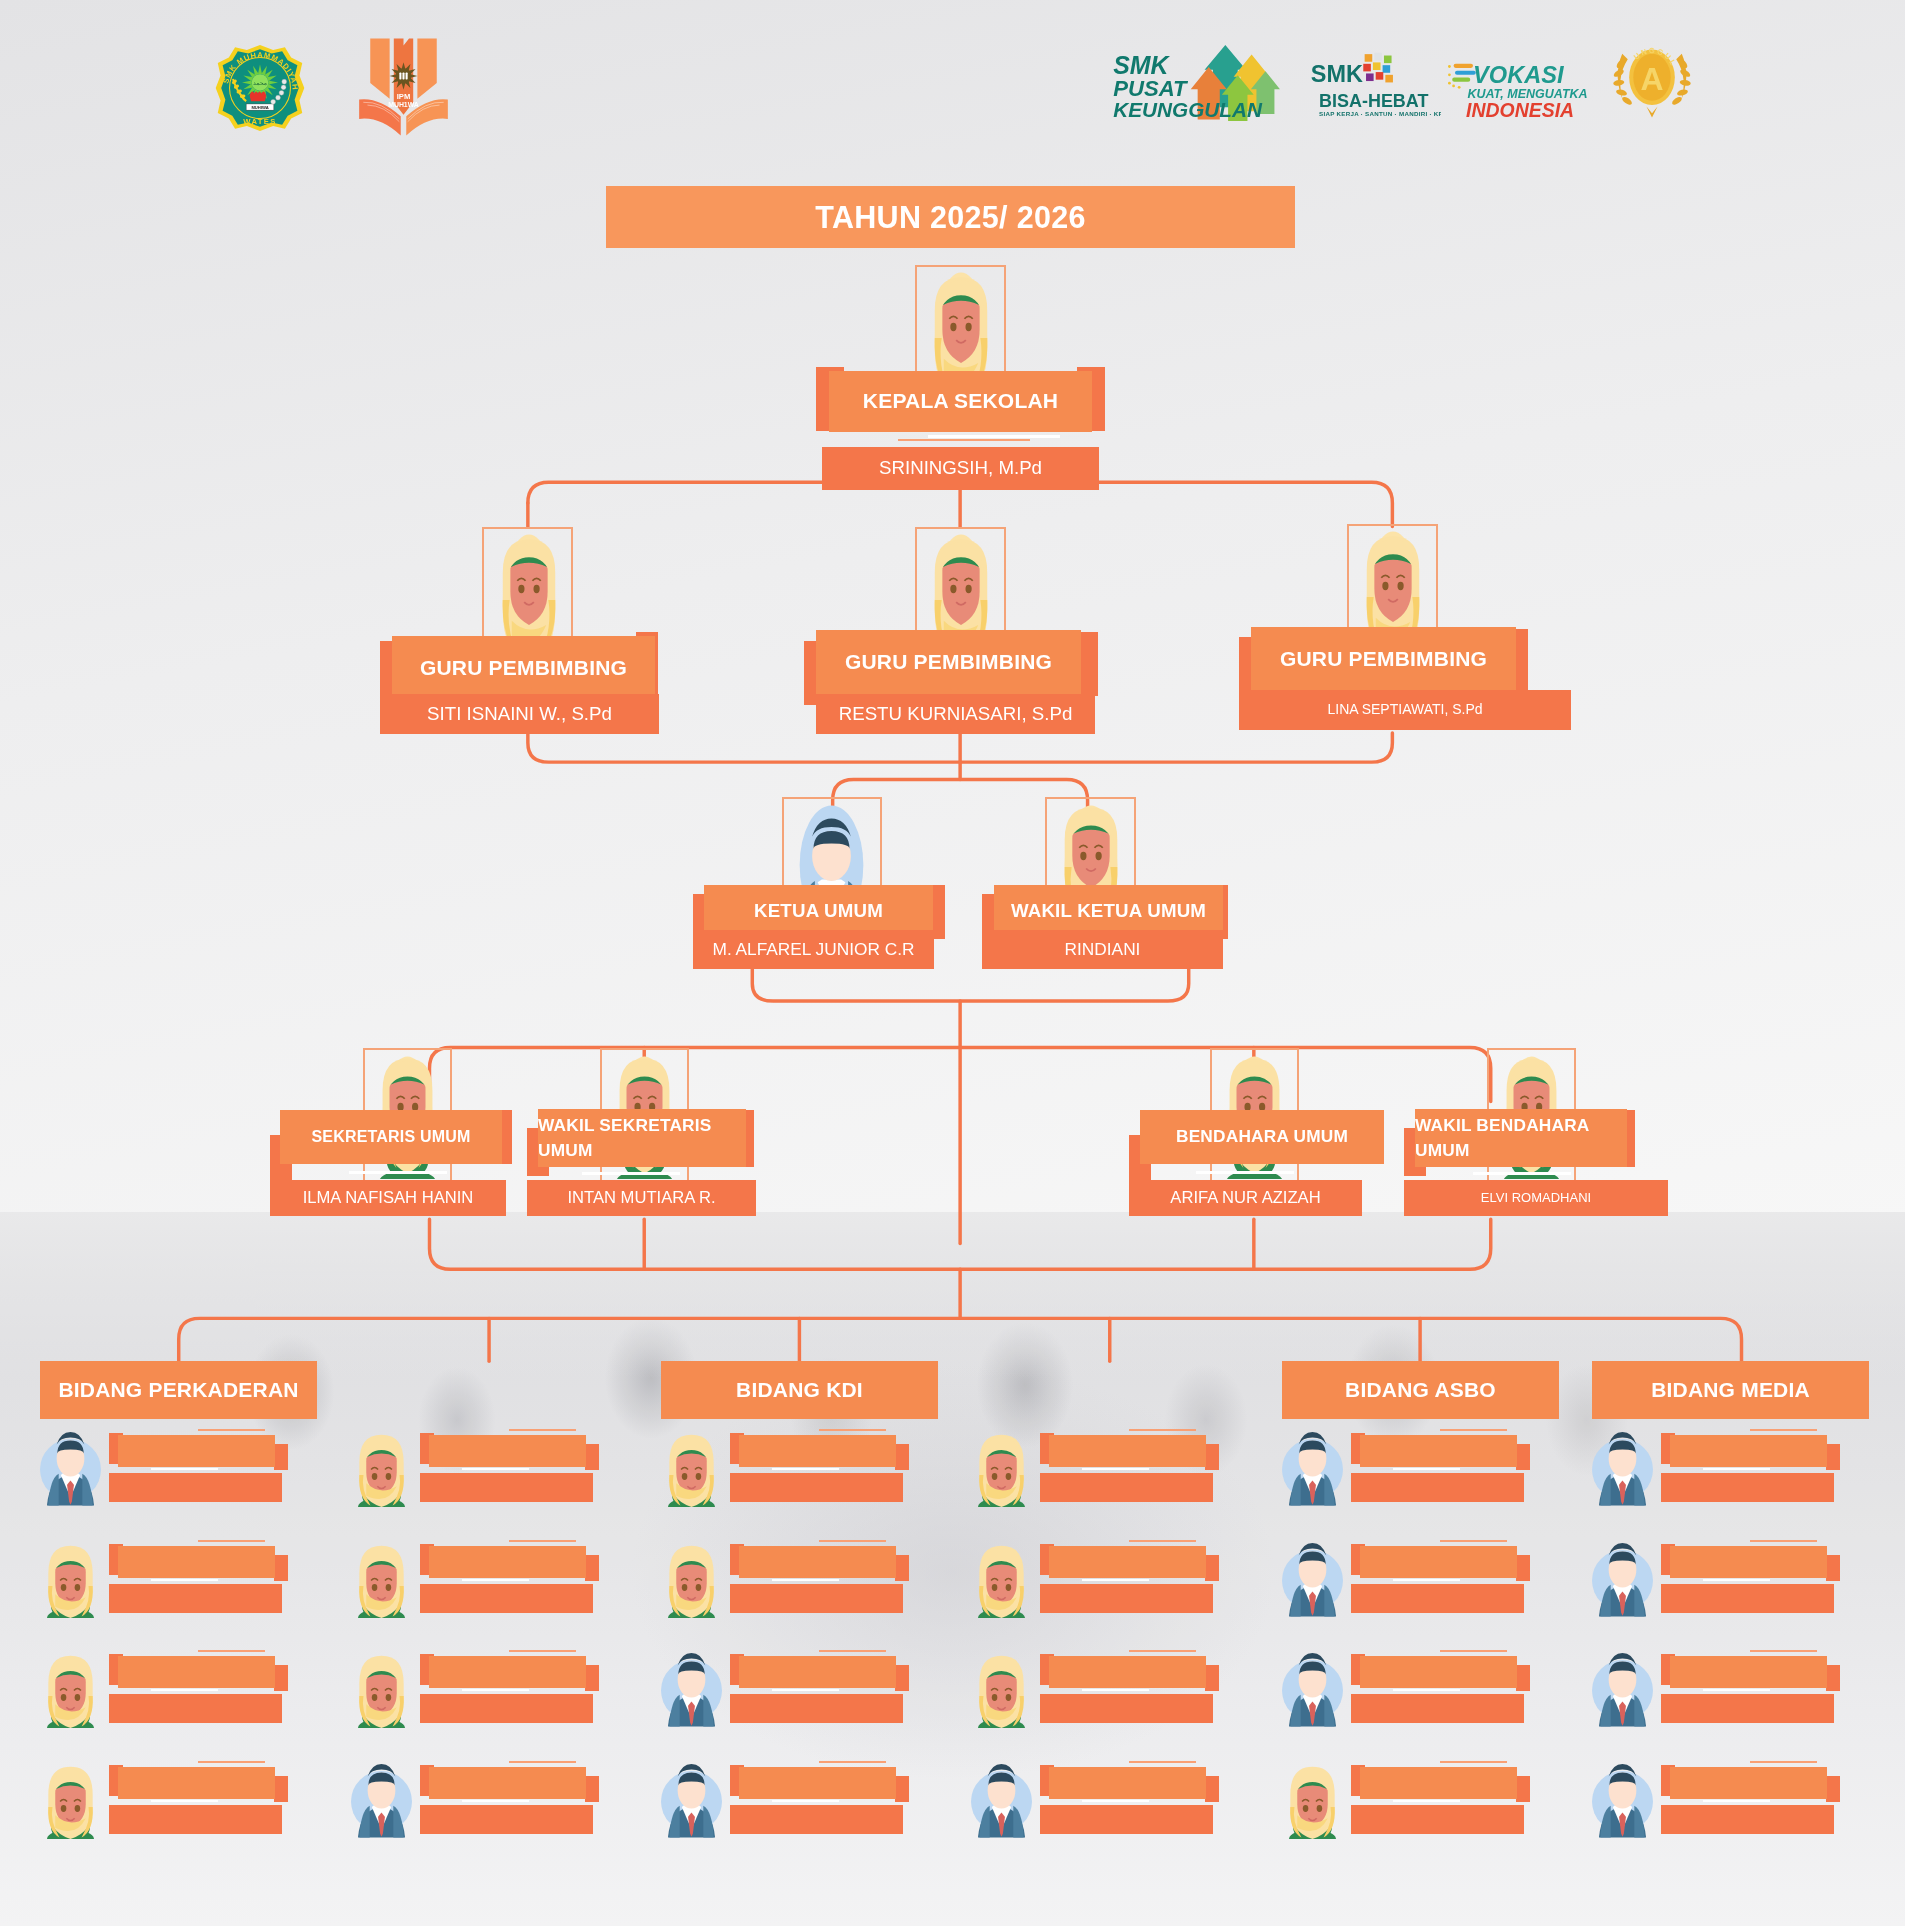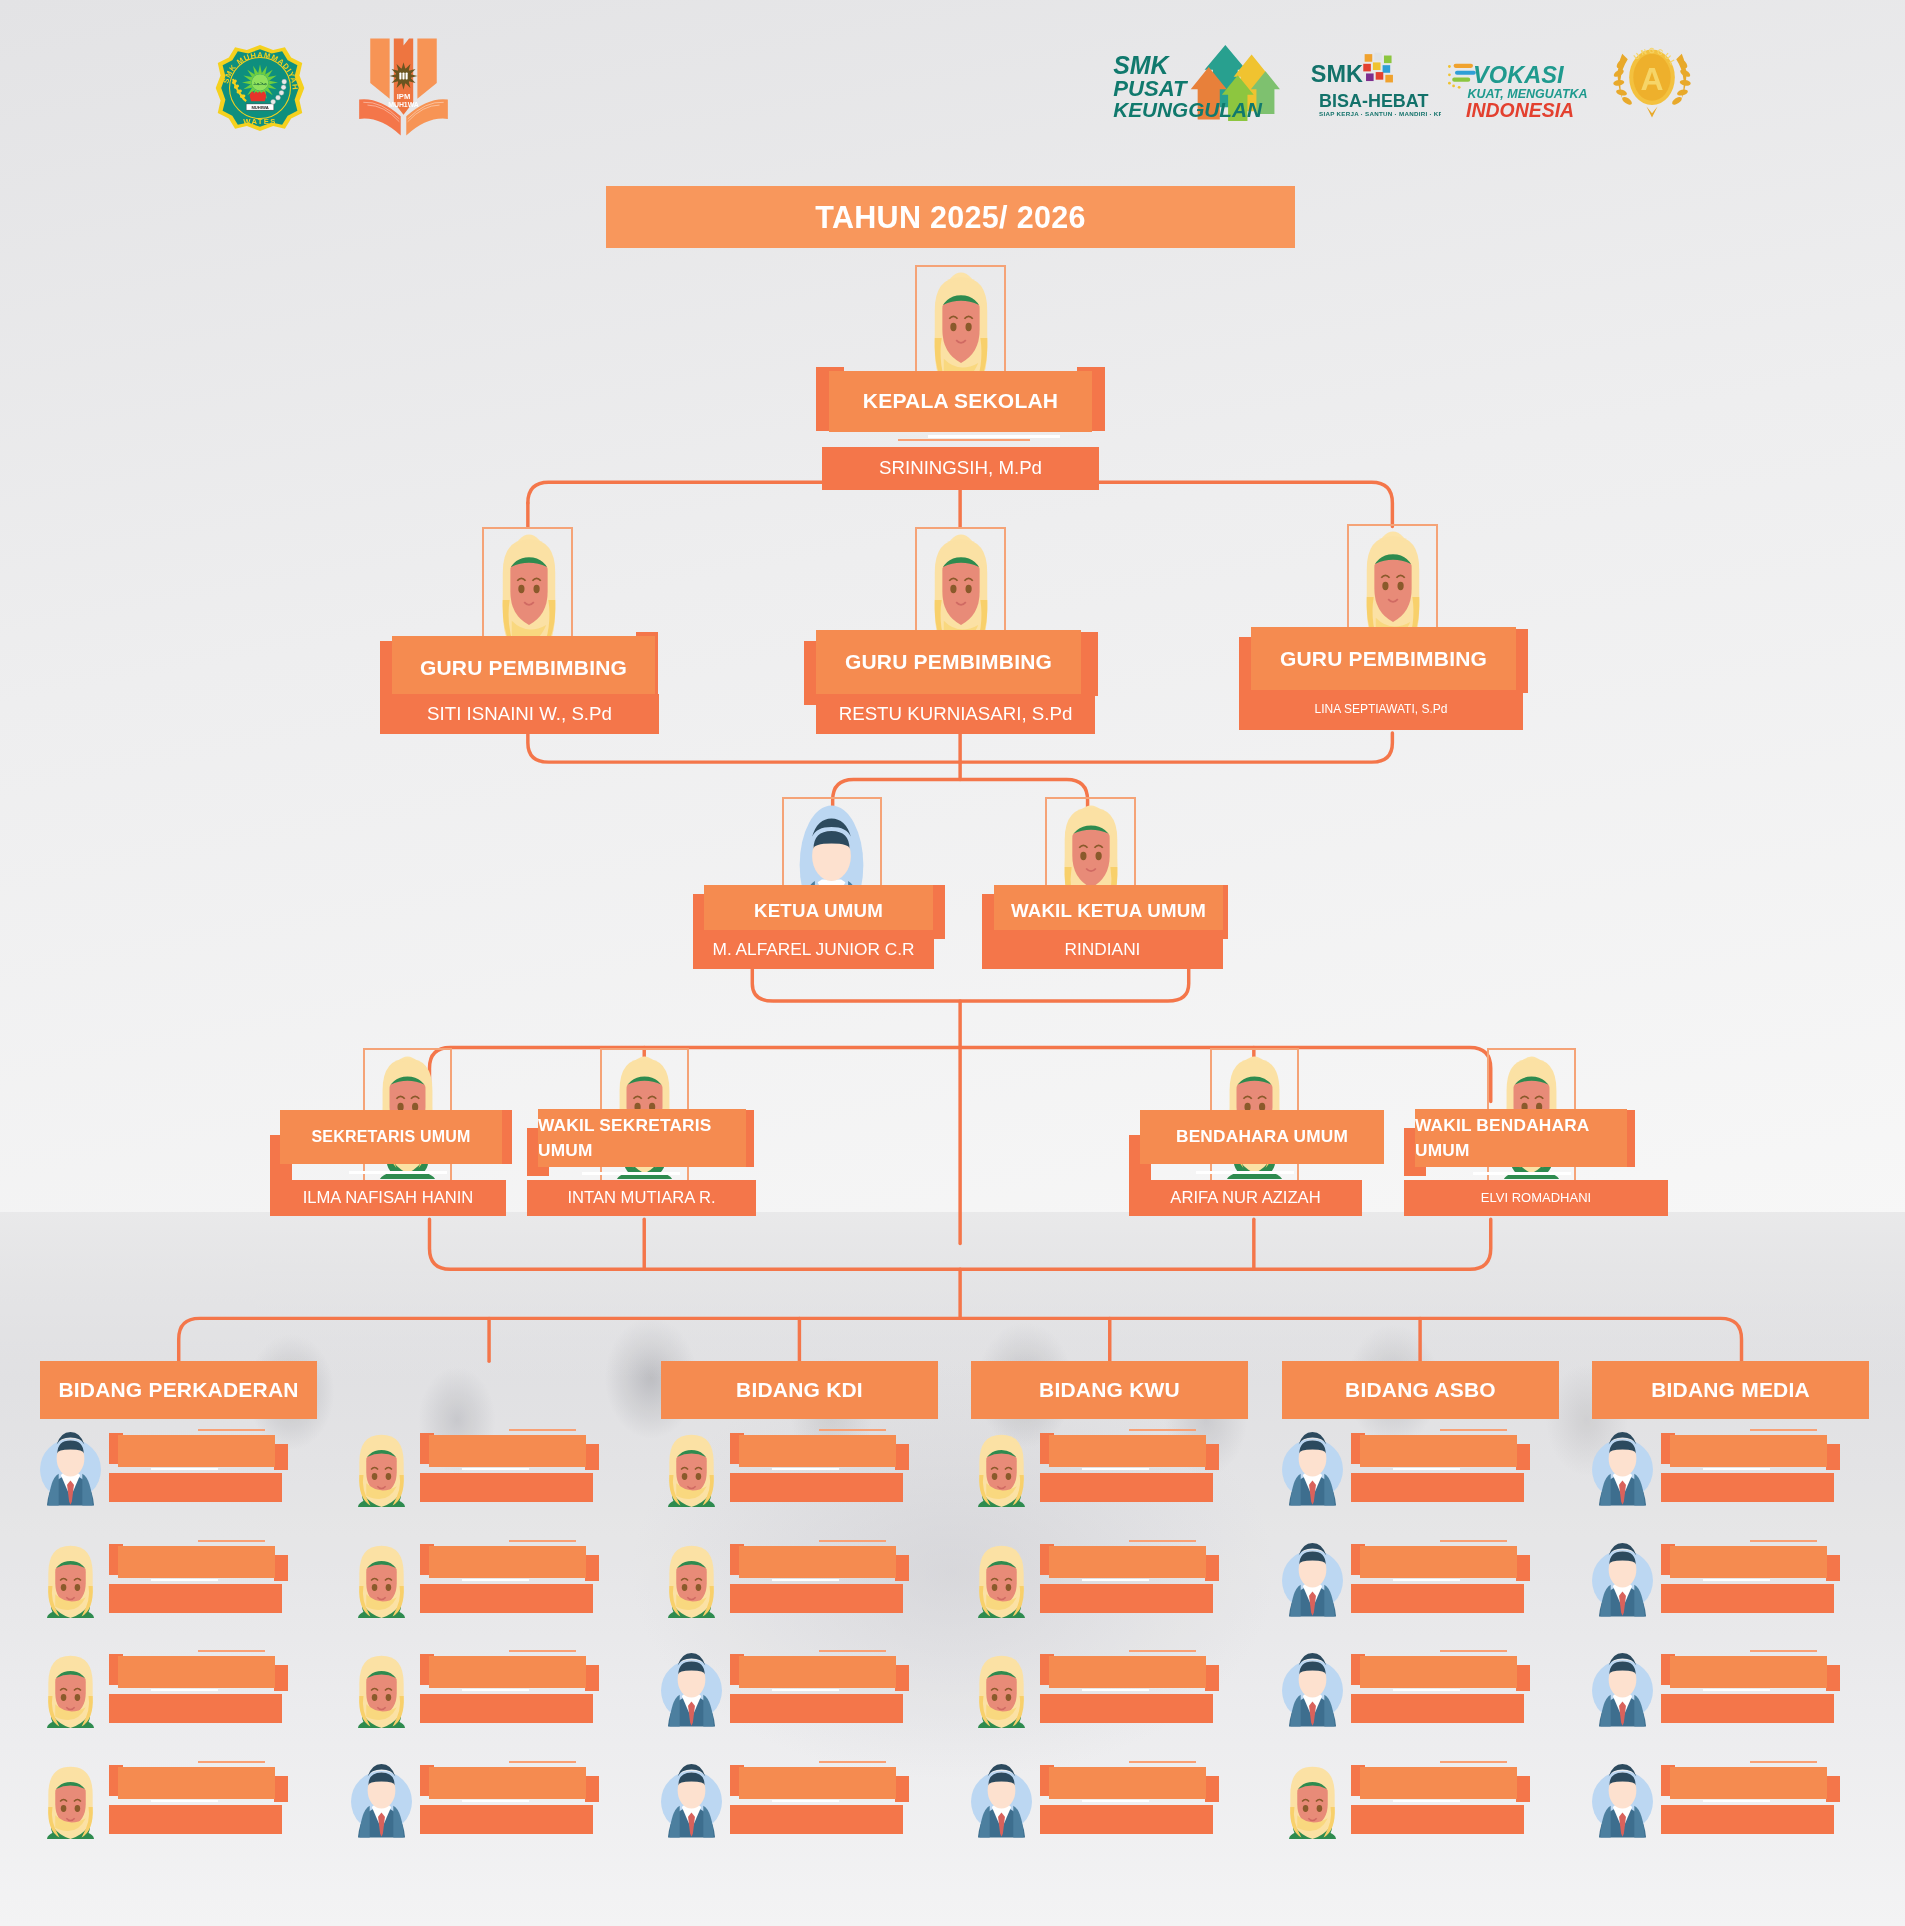--- a/index.html
+++ b/index.html
@@ -456,21 +456,21 @@
         <path d="M17 100 q-2 52 20 78 q-16 -40 -10 -78Z" fill="#f8d06b"></path>
         <path d="M93 100 q2 52 -20 78 q16 -40 10 -78Z" fill="#f8d06b"></path>
         <path d="M30 130 q22 22 50 6 q-16 38 -50 20Z" fill="#f9d87f"></path>
       </svg>
     </div>
     <div class="shadow-l" style="left:1239px;top:637px;width:28px;height:64px;"></div>
     <div class="shadow-r" style="left:1503px;top:629px;width:25px;height:64px;"></div>
     <div class="title-box" style="left:1251px;top:627px;width:265px;height:64px;font-size:21px;">GURU PEMBIMBING</div>
     <div class="hairline" style="left:1365px;top:697px;width:125px;"></div>
     <div class="hairline-o" style="left:1334px;top:703px;width:132px;"></div>
-    <div class="name-box" style="left:1239px;top:690px;width:284px;height:40px;font-size:12px;">LINA SEPTIAWATI, S.Pd</div>
+    <div class="name-box" style="left:1239px;top:690px;width:332px;height:40px;font-size:14px;">LINA SEPTIAWATI, S.Pd</div>
   </div>
 
   <div>
     <div class="frame" style="left:782px;top:797px;width:100px;height:132px;"></div>
     <div class="av" style="left:787px;top:802px;">
       <svg width="89" height="126" viewBox="0 0 128 182">
         <ellipse cx="64" cy="91" rx="46" ry="86" fill="#bcd7f2"></ellipse>
         <path d="M64 116 q-42 4 -46 60 h92 q-4 -56 -46 -60Z" fill="#3d6e8e"></path>
         <path d="M44 116 L64 156 L84 116 L78 112 H50Z" fill="#fff"></path>
         <path d="M64 126 l7 8 l-4 34 l-3 6 l-3 -6 l-4 -34Z" fill="#d9625c"></path>
@@ -633,21 +633,20 @@
     </div>
     <div class="shadow-l" style="left:1404px;top:1128px;width:22px;height:48px;"></div>
     <div class="shadow-r" style="left:1614px;top:1110px;width:21px;height:57px;"></div>
     <div class="title-box" style="left:1415px;top:1109px;width:212px;height:58px;font-size:17.3px;line-height:1.45;">WAKIL BENDAHARA UMUM</div>
     <div class="hairline" style="left:1473px;top:1172px;width:98px;"></div>
     <div class="name-box" style="left:1404px;top:1180px;width:264px;height:36px;font-size:13px;">ELVI ROMADHANI</div>
   </div>
 
   <div class="title-box" style="left:40px;top:1361px;width:277px;height:58px;font-size:21px;">BIDANG PERKADERAN</div>
   <div class="title-box" style="left:661px;top:1361px;width:277px;height:58px;font-size:21px;">BIDANG KDI</div>
-  <div class="title-box" style="left:971px;top:1361px;width:277px;height:58px;font-size:21px;">BIDANG KWU</div>
   <div class="title-box" style="left:1282px;top:1361px;width:277px;height:58px;font-size:21px;">BIDANG ASBO</div>
   <div class="title-box" style="left:1592px;top:1361px;width:277px;height:58px;font-size:21px;">BIDANG MEDIA</div>
 
 </div>
 
 <div class="layer" id="member-grid">
     <div style="position: absolute; left: 40px; top: 1429px; width: 277px; height: 91px;">
       <div class="av" style="left: 0px; top: 2.8px;">
         <svg width="61" height="75" viewBox="0 0 88 108">
     <circle cx="44" cy="54" r="44" fill="#bcd7f2"></circle>

